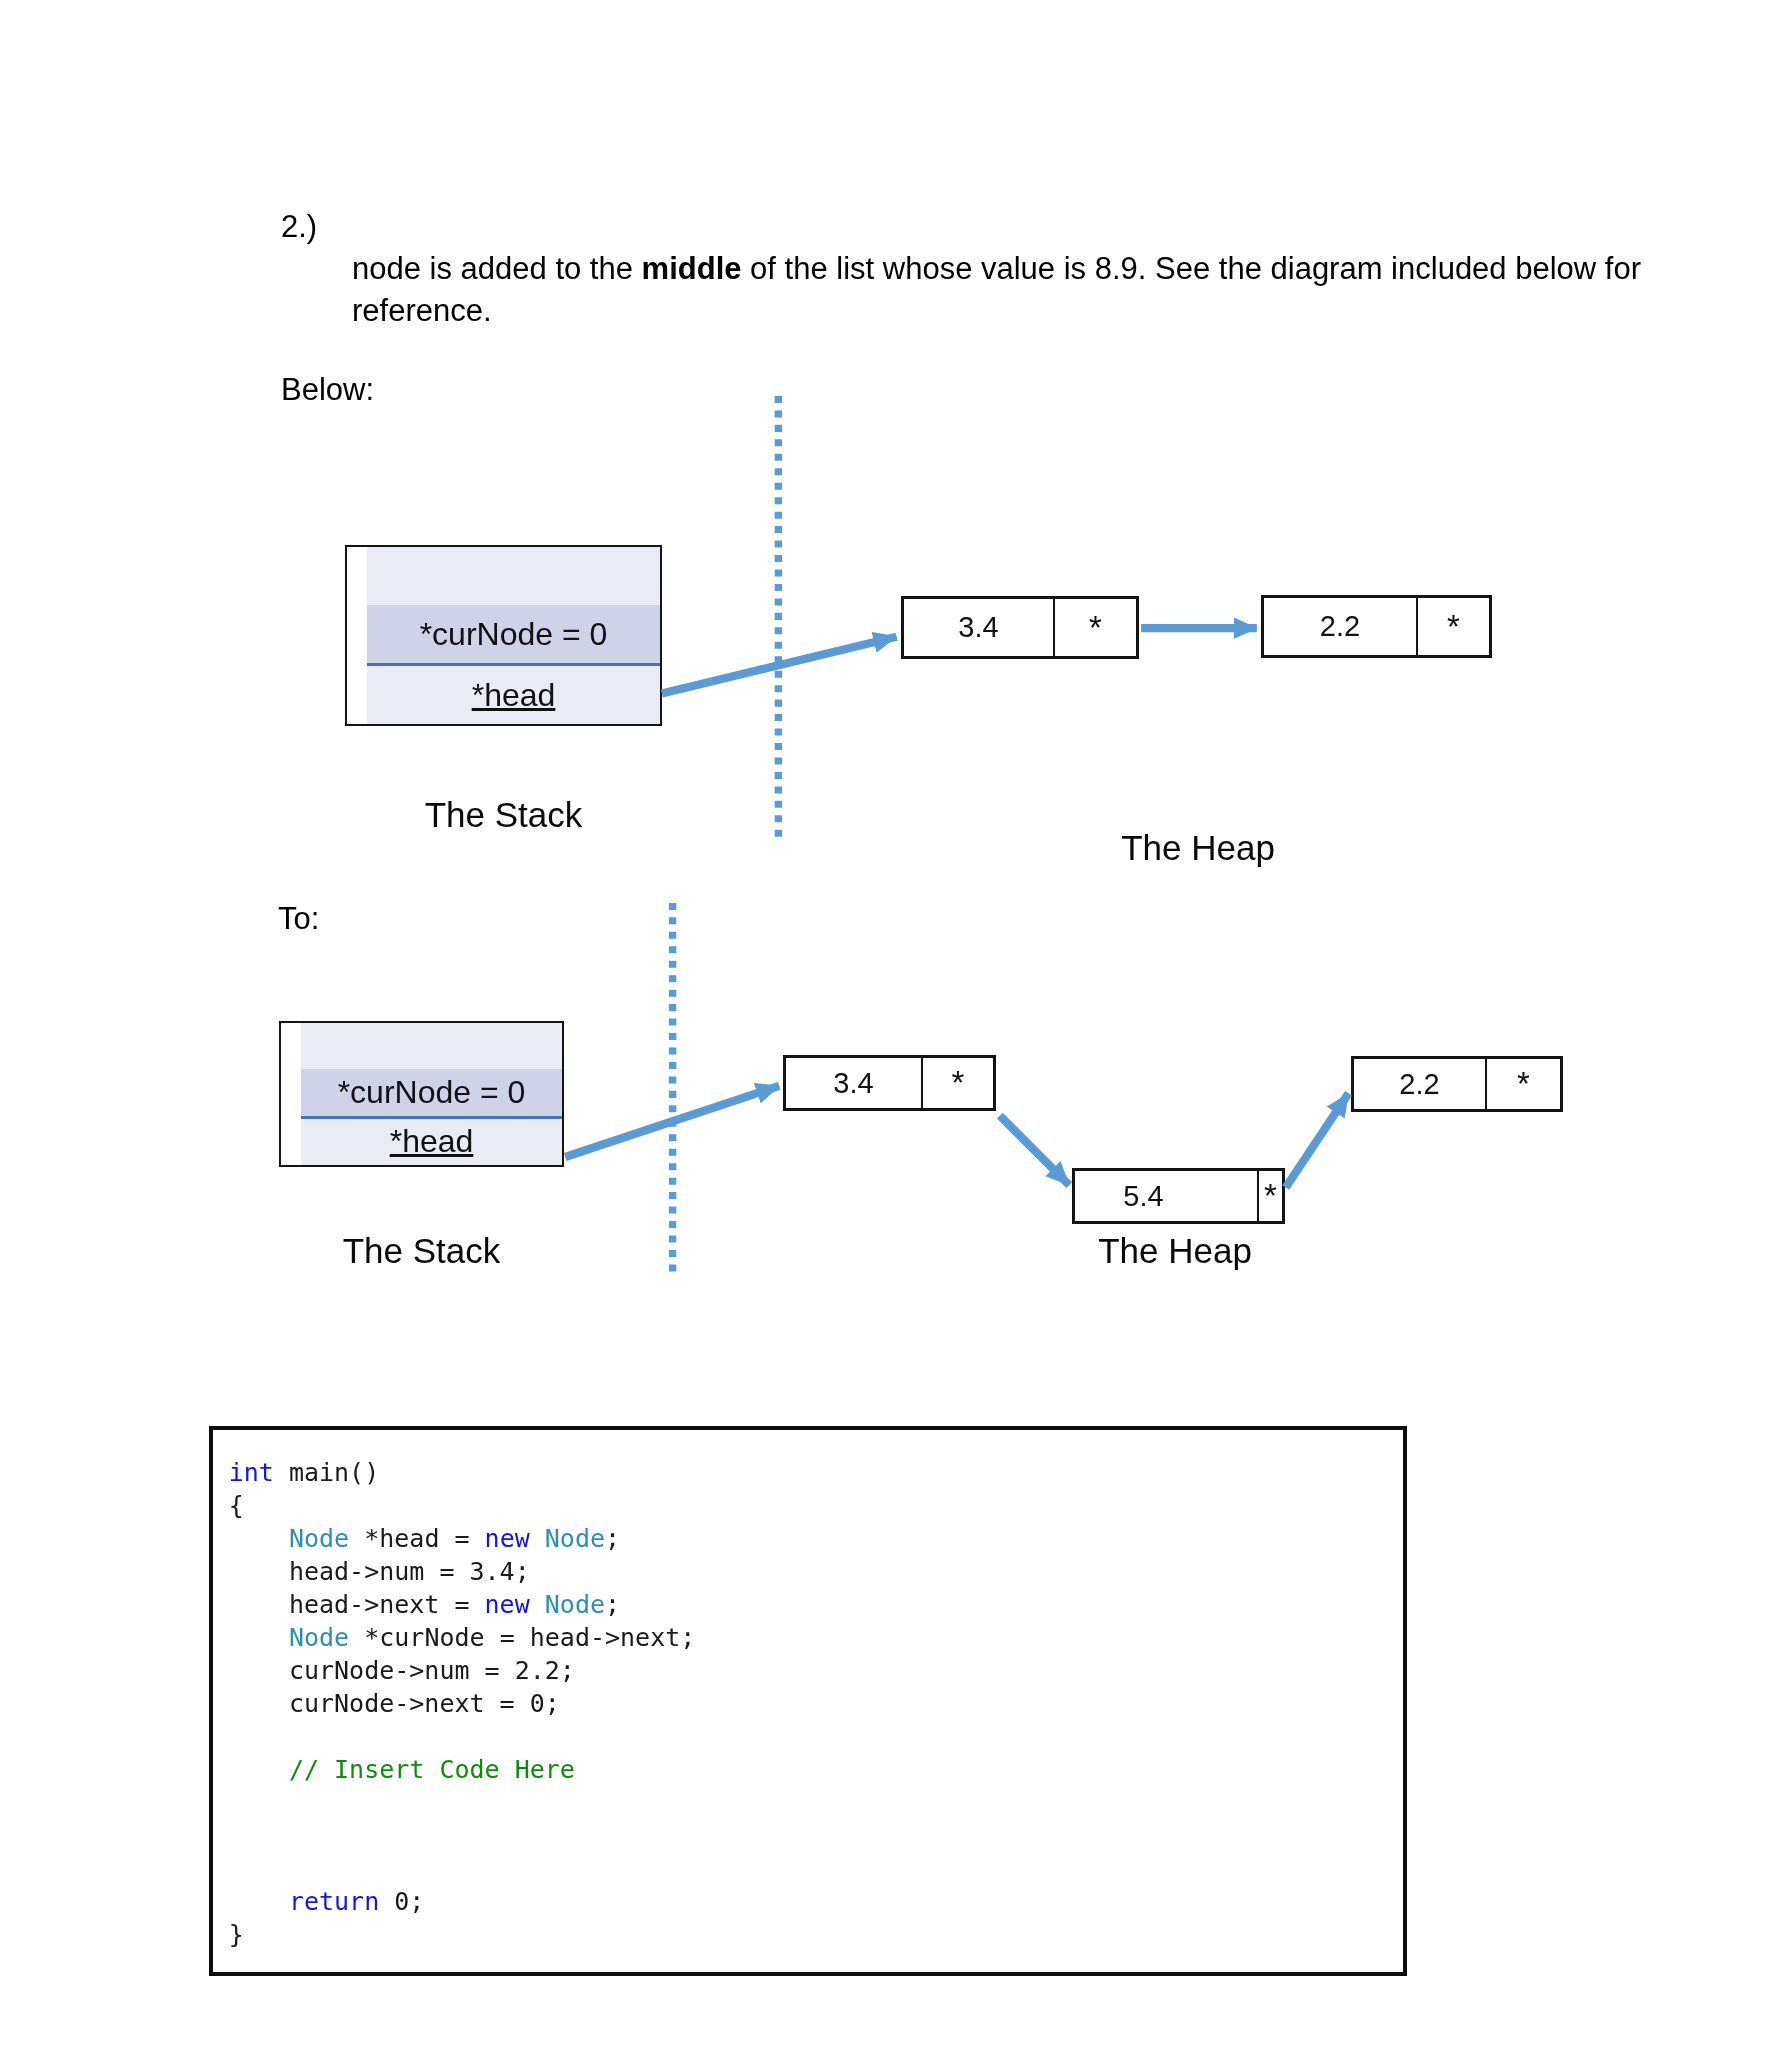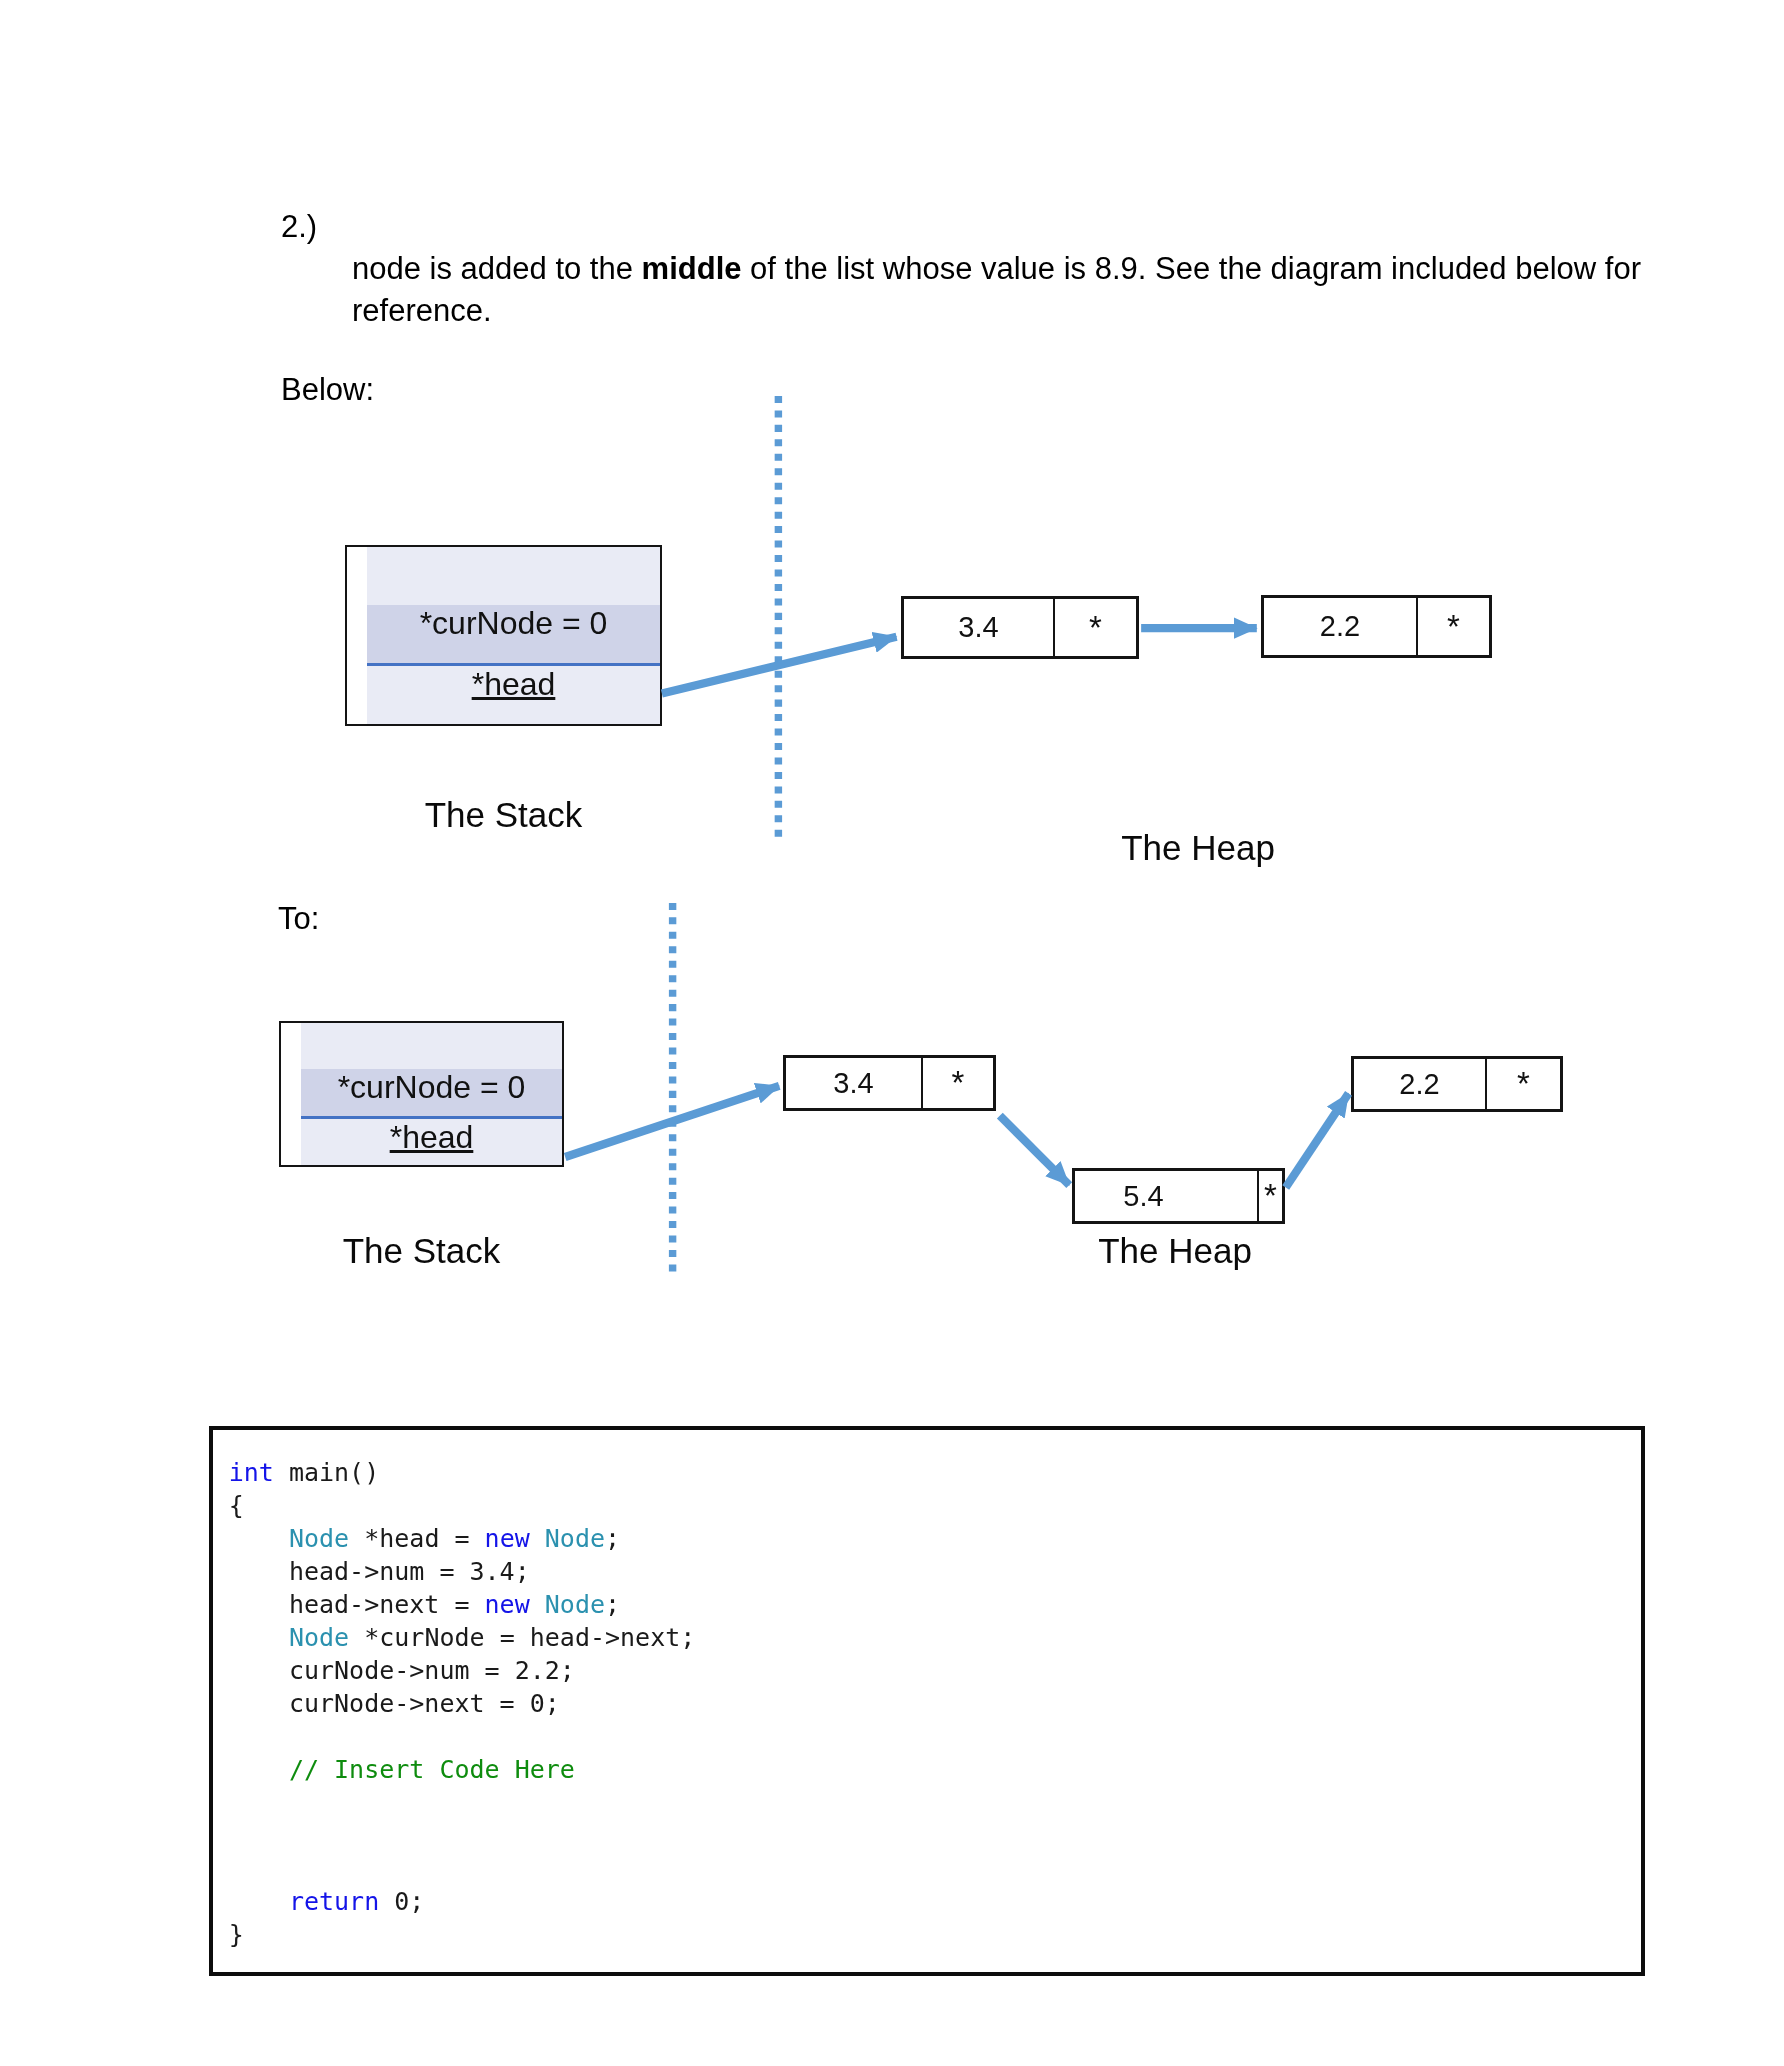--- a/index.html
+++ b/index.html
@@ -11,36 +11,36 @@
         font-family:"Liberation Sans",sans-serif;color:var(--ink);}
   
   .question{position:absolute;left:281px;top:206px;width:1496px;font-size:31px;line-height:42px;}
   .qnum{position:absolute;left:0;top:0;}
   .qtext{margin-left:71px;}
   .qtext b{font-weight:bold;}
   
   .sec-label{position:absolute;font-size:31px;line-height:33px;}
   
   .stackbox{position:absolute;border:2.5px solid #141414;display:flex;flex-direction:column;box-sizing:border-box;}
-  .srow{flex:1;display:flex;align-items:flex-start;justify-content:center;font-size:32px;color:#111;margin-left:20px;}
+  .srow{flex:1;display:flex;align-items:center;justify-content:center;font-size:32px;color:#111;margin-left:20px;}
   .srow.empty{background:var(--band-light);}
   .srow.mid{background:var(--band-dark);}
   .srow.head{background:var(--band-light);border-top:3.3px solid var(--divider);text-decoration:underline;}
   
   .node{position:absolute;border:3.7px solid #141414;background:#ffffff;display:flex;box-sizing:border-box;}
   .nval{display:flex;align-items:center;justify-content:center;font-size:29px;color:#111;}
   .nptr{flex:1;border-left:2.9px solid #141414;display:flex;align-items:center;justify-content:center;font-size:33px;color:#111;}
   
   .caption{position:absolute;font-size:35px;text-align:center;color:#0a0a0a;}
   
   .overlay{position:absolute;left:0;top:0;pointer-events:none;}
   .overlay line{stroke:var(--accent);}
   .overlay .head{fill:var(--accent);stroke:none;}
   
-  .codebox{position:absolute;left:209px;top:1426px;width:1436px;height:550px;border:4.1px solid #0d0d0d;
+  .codebox{position:absolute;left:209px;top:1426px;width:1198px;height:550px;border:4.1px solid #0d0d0d;
            box-sizing:border-box;background:#ffffff;}
   .code{padding:26px 0 0 15.7px;font-family:"DejaVu Sans Mono",monospace;font-size:25px;line-height:33px;
         white-space:pre;color:#1a1a1a;}
   .tok-kw{color:var(--kw);}
   .tok-ty{color:var(--ty);}
   .tok-cm{color:var(--cm);}
   .tok-pl{color:#1a1a1a;}
 </style>
 </head>
 <body>

